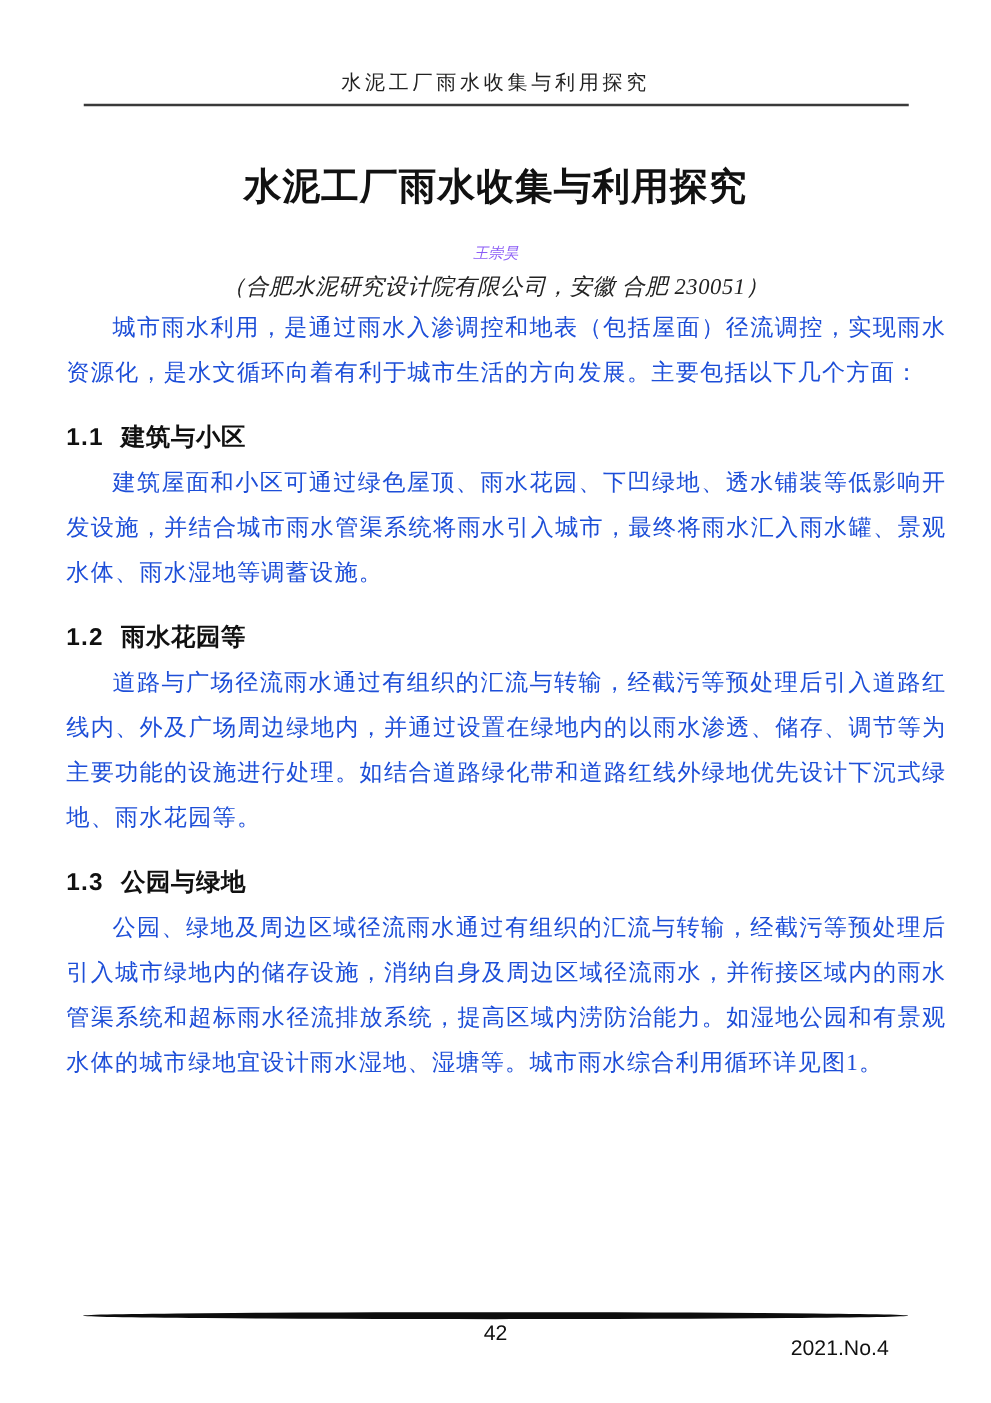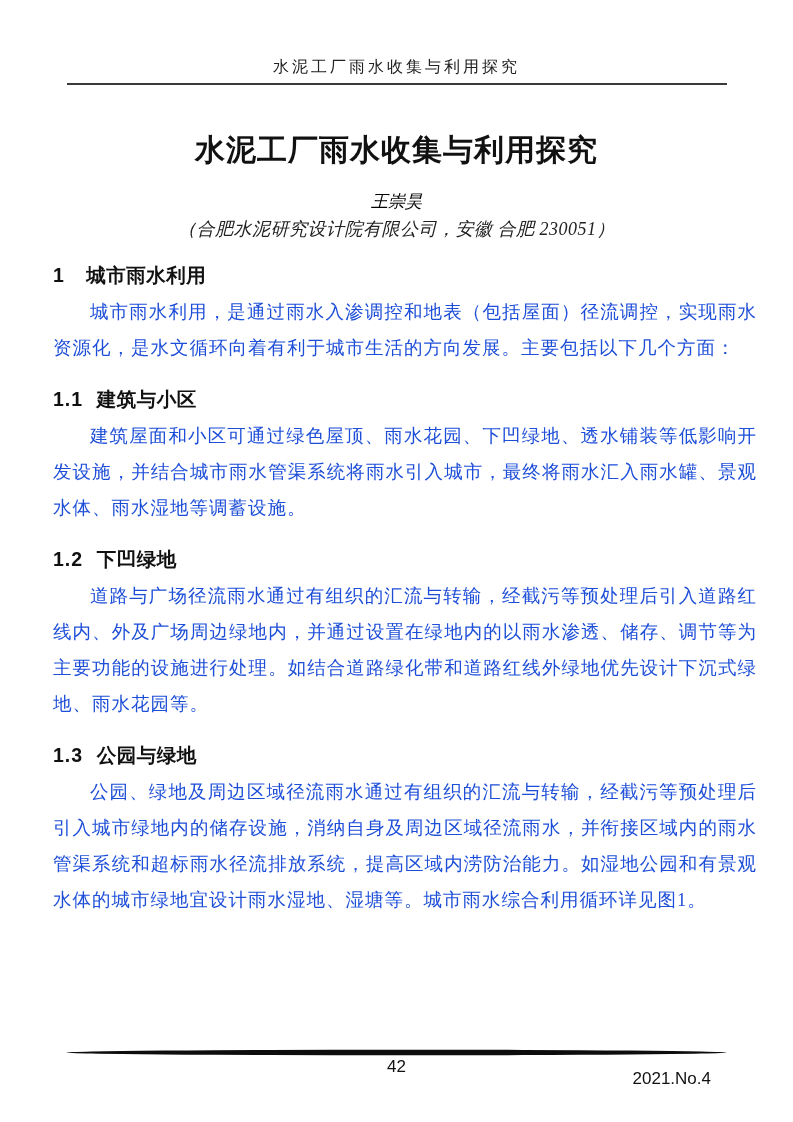--- a/index.html
+++ b/index.html
@@ -36,24 +36,24 @@
     font-weight: bold;
     font-size: 30px;
     line-height: 42px;
     letter-spacing: 1px;
     color: #111;
   }
 
   .author {
     margin-top: 20px;
     text-align: center;
-    font-size: 17px;
+    font-size: 12px;
     line-height: 22px;
     font-style: italic;
-    color: #000000;
+    color: #8b5cf6;
   }
 
   .affiliation {
     margin-top: 4px;
     text-align: center;
     font-size: 18px;
     line-height: 24px;
     font-style: italic;
     letter-spacing: 0.5px;
     color: #222;
@@ -110,32 +110,29 @@
 
 <div class="running-head">水泥工厂雨水收集与利用探究</div>
 <div class="header-rule"></div>
 
 <h1 class="title">水泥工厂雨水收集与利用探究</h1>
 <div class="author">王崇昊</div>
 <div class="affiliation">（合肥水泥研究设计院有限公司，安徽 合肥 230051）</div>
 
 <div class="body-block">
 
-  <h2 class="sec-heading first">
-    <span class="h-num">1</span><span class="h-text">城市雨水利用</span>
-  </h2>
   <p class="para">城市雨水利用，是通过雨水入渗调控和地表（包括屋面）径流调控，实现雨水资源化，是水文循环向着有利于城市生活的方向发展。主要包括以下几个方面：</p>
 
   <h2 class="sec-heading">
     <span class="h-num">1.1</span><span class="h-text">建筑与小区</span>
   </h2>
   <p class="para">建筑屋面和小区可通过绿色屋顶、雨水花园、下凹绿地、透水铺装等低影响开发设施，并结合城市雨水管渠系统将雨水引入城市，最终将雨水汇入雨水罐、景观水体、雨水湿地等调蓄设施。</p>
 
   <h2 class="sec-heading">
-    <span class="h-num">1.2</span><span class="h-text">下凹绿地</span>
+    <span class="h-num">1.2</span><span class="h-text">雨水花园等</span>
   </h2>
   <p class="para">道路与广场径流雨水通过有组织的汇流与转输，经截污等预处理后引入道路红线内、外及广场周边绿地内，并通过设置在绿地内的以雨水渗透、储存、调节等为主要功能的设施进行处理。如结合道路绿化带和道路红线外绿地优先设计下沉式绿地、雨水花园等。</p>
 
   <h2 class="sec-heading">
     <span class="h-num">1.3</span><span class="h-text">公园与绿地</span>
   </h2>
   <p class="para">公园、绿地及周边区域径流雨水通过有组织的汇流与转输，经截污等预处理后引入城市绿地内的储存设施，消纳自身及周边区域径流雨水，并衔接区域内的雨水管渠系统和超标雨水径流排放系统，提高区域内涝防治能力。如湿地公园和有景观水体的城市绿地宜设计雨水湿地、湿塘等。城市雨水综合利用循环详见图1。</p>
 
 </div>
 

